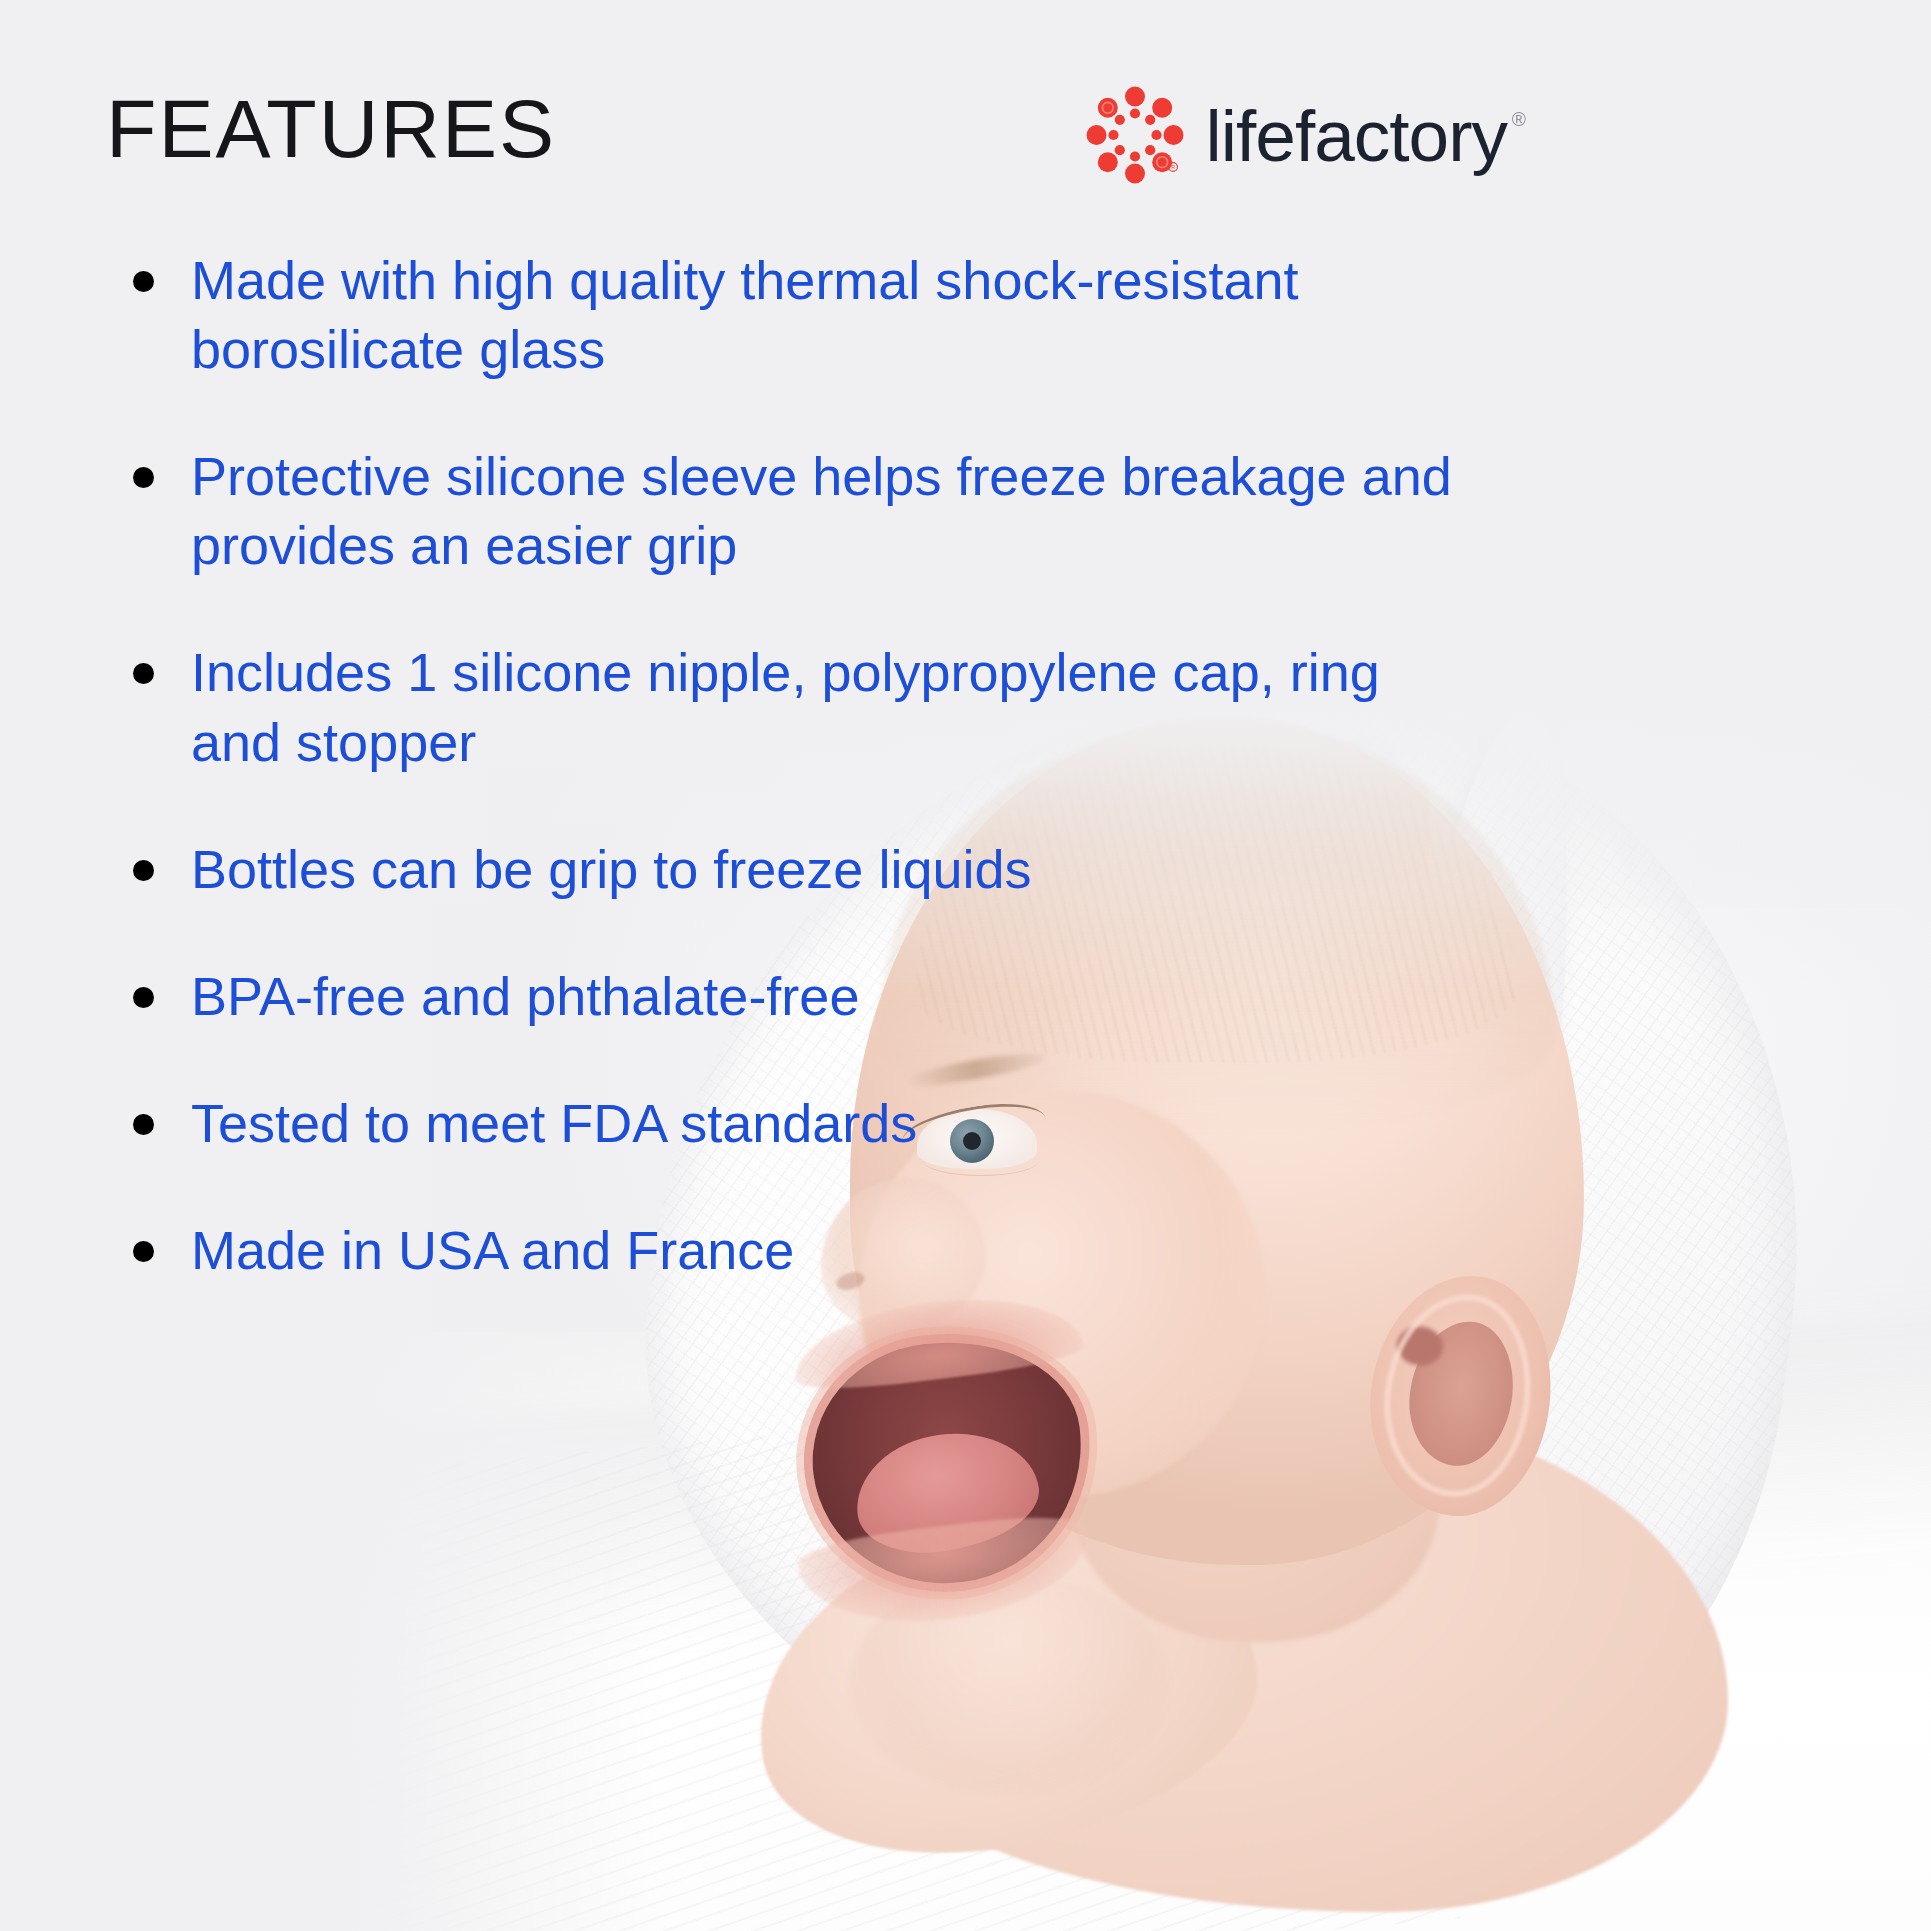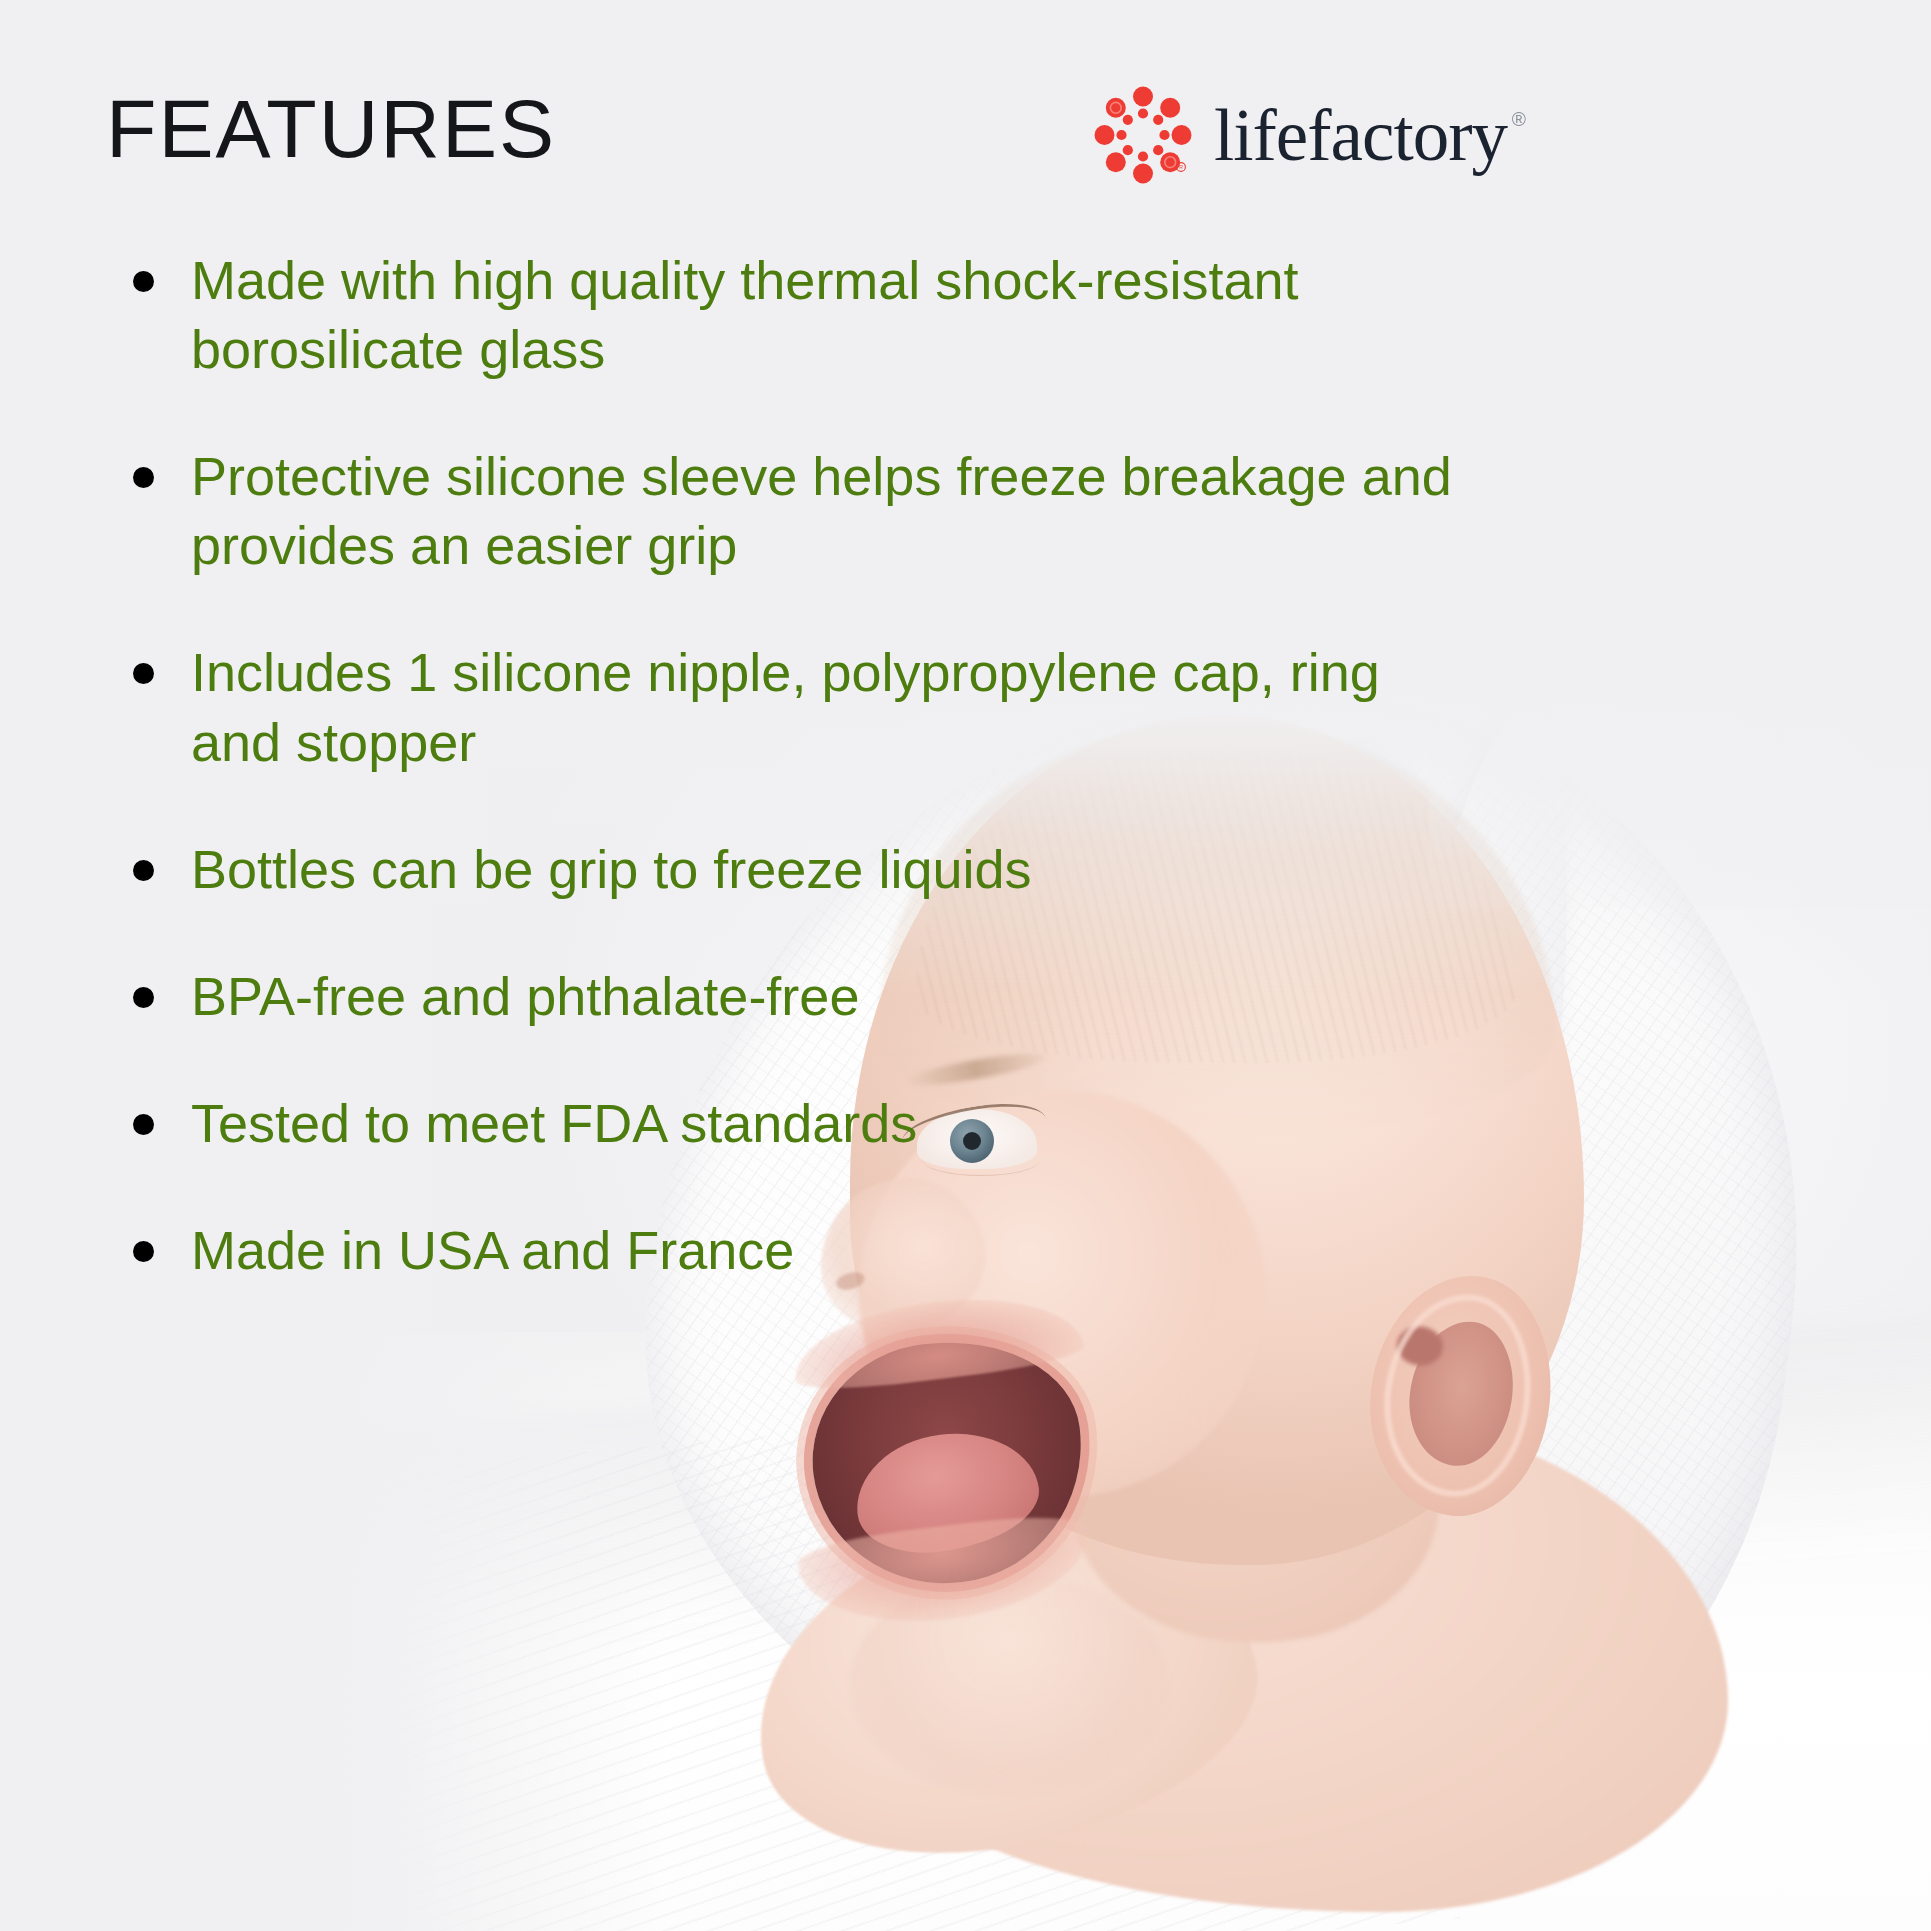--- a/index.html
+++ b/index.html
@@ -347,21 +347,21 @@
     align-items:center;
     gap:21px;
   }
   .brand-mark { width:100px; height:100px; display:block; flex:none; }
   .brand-word {
     display:flex;
     align-items:flex-start;
     line-height:1;
   }
   .brand-name {
-    font-family:Liberation Serif, serif;
+    font-family:Liberation Sans, sans-serif;
     font-size:73px;
     font-weight:400;
     letter-spacing:-1px;
     color:#1b2230;
     text-align:right;
   }
   .brand-reg {
     font-size:19.3px;
     color:#8b9099;
     margin-top:11.6px;
@@ -376,21 +376,21 @@
     list-style:none;
   }
   .feature-item {
     position:relative;
     padding-left:85px;
     margin-bottom:58px;
     font-family:"Liberation Sans", sans-serif;
     font-size:54px;
     font-weight:300;
     line-height:1.28;
-    color:#4d7c0f;
+    color:#1d4ed8;
     letter-spacing:0px;
   }
   .feature-item:last-child { margin-bottom:0; }
   .feature-item::before {
     content:"";
     position:absolute;
     left:27px;
     top:25px;
     width:21px; height:21px;
     background:#000;

